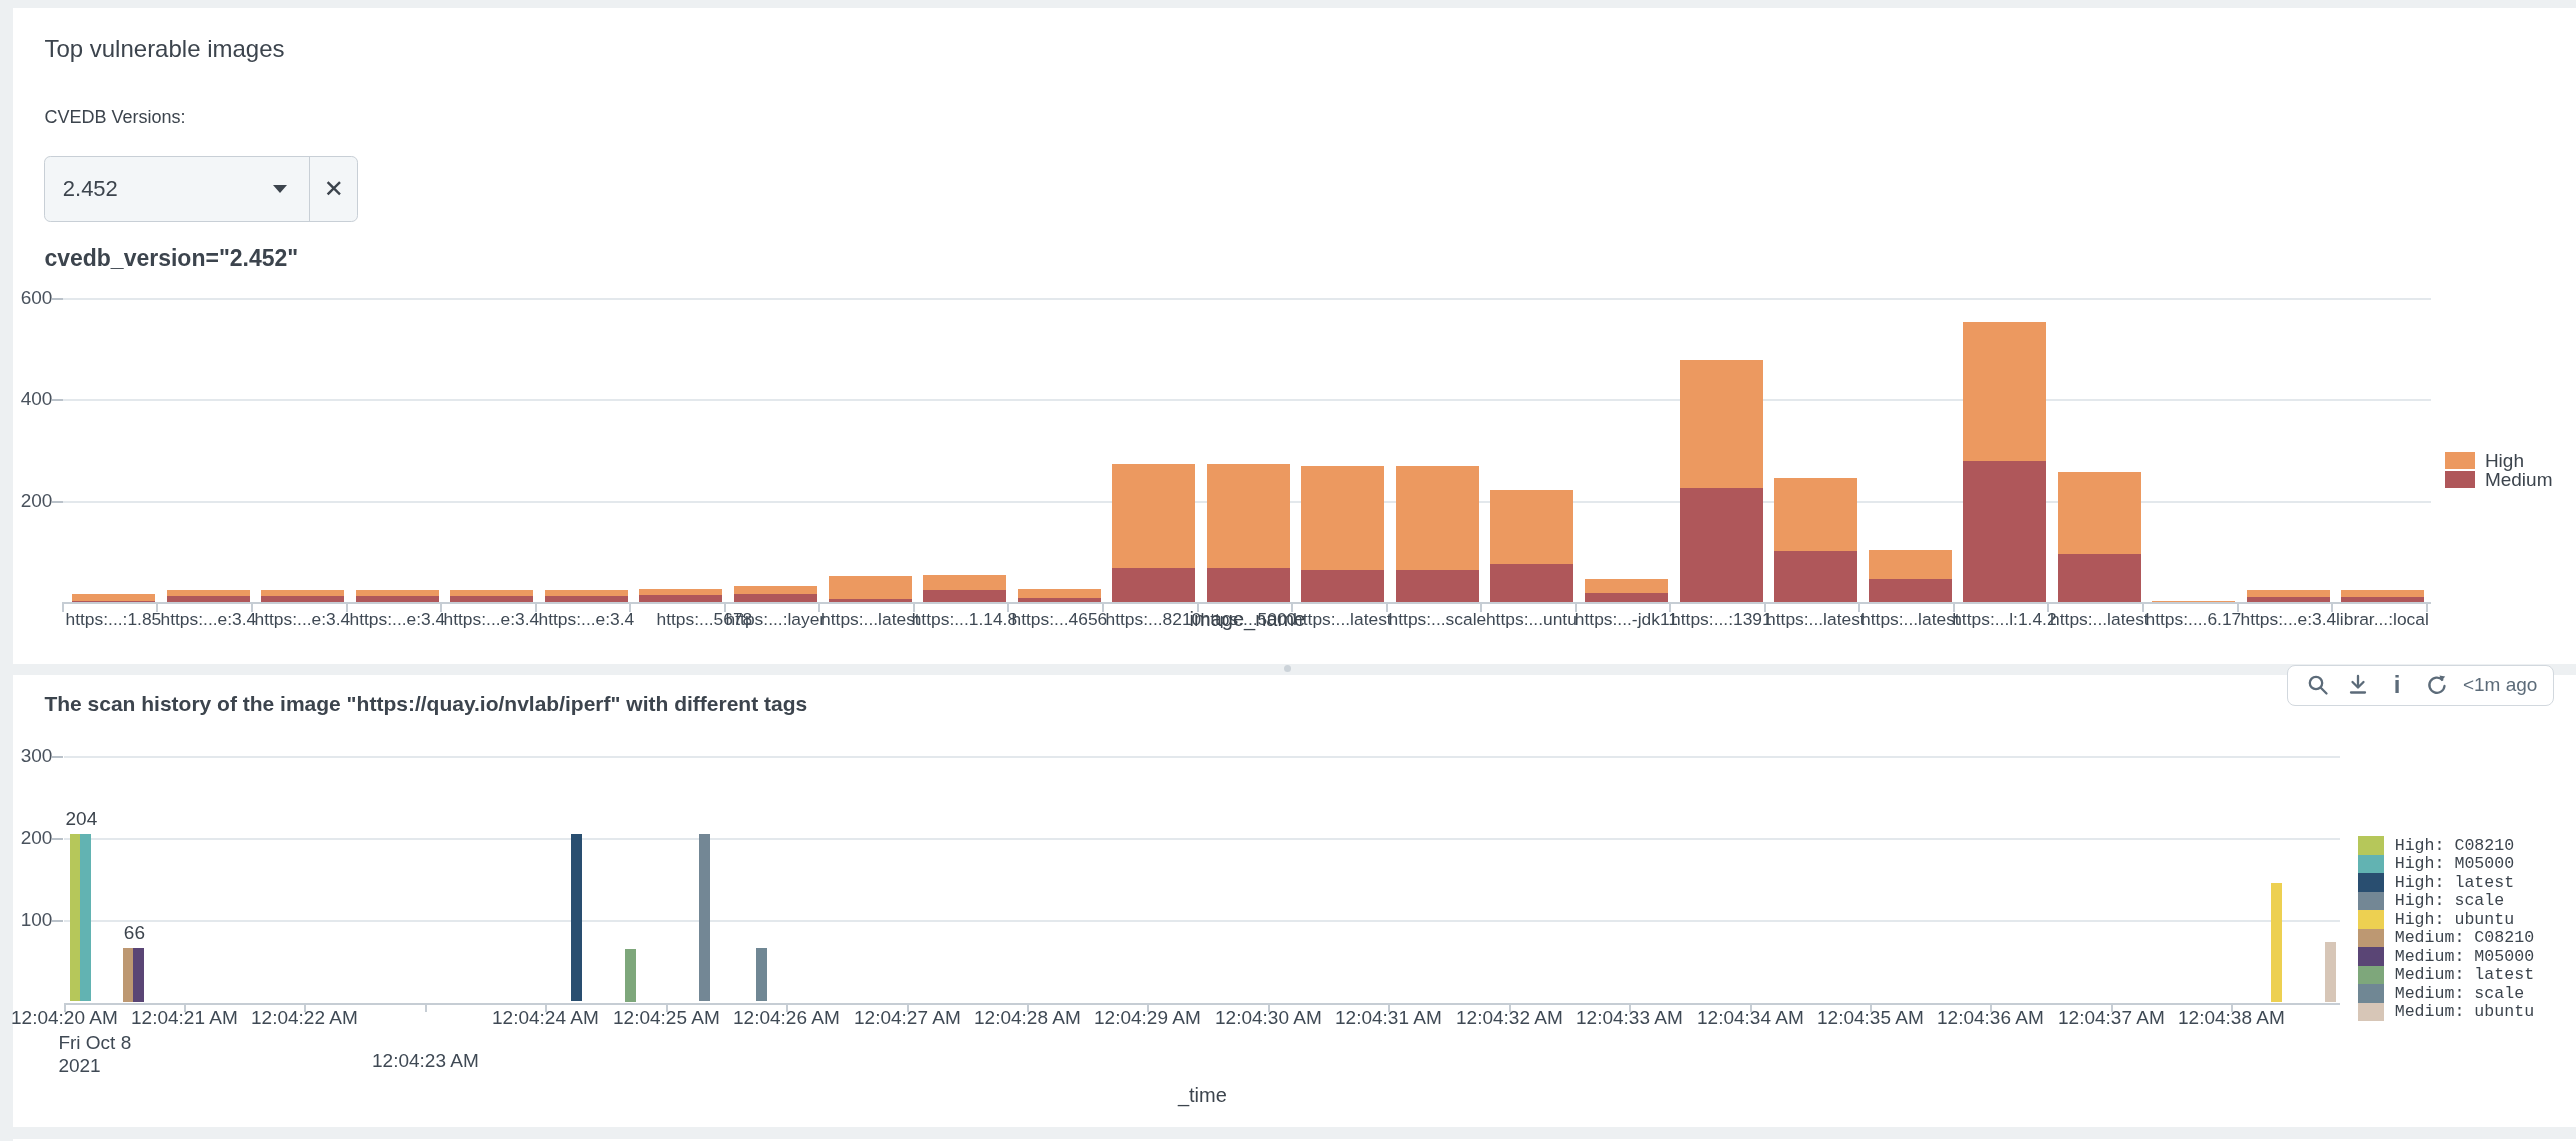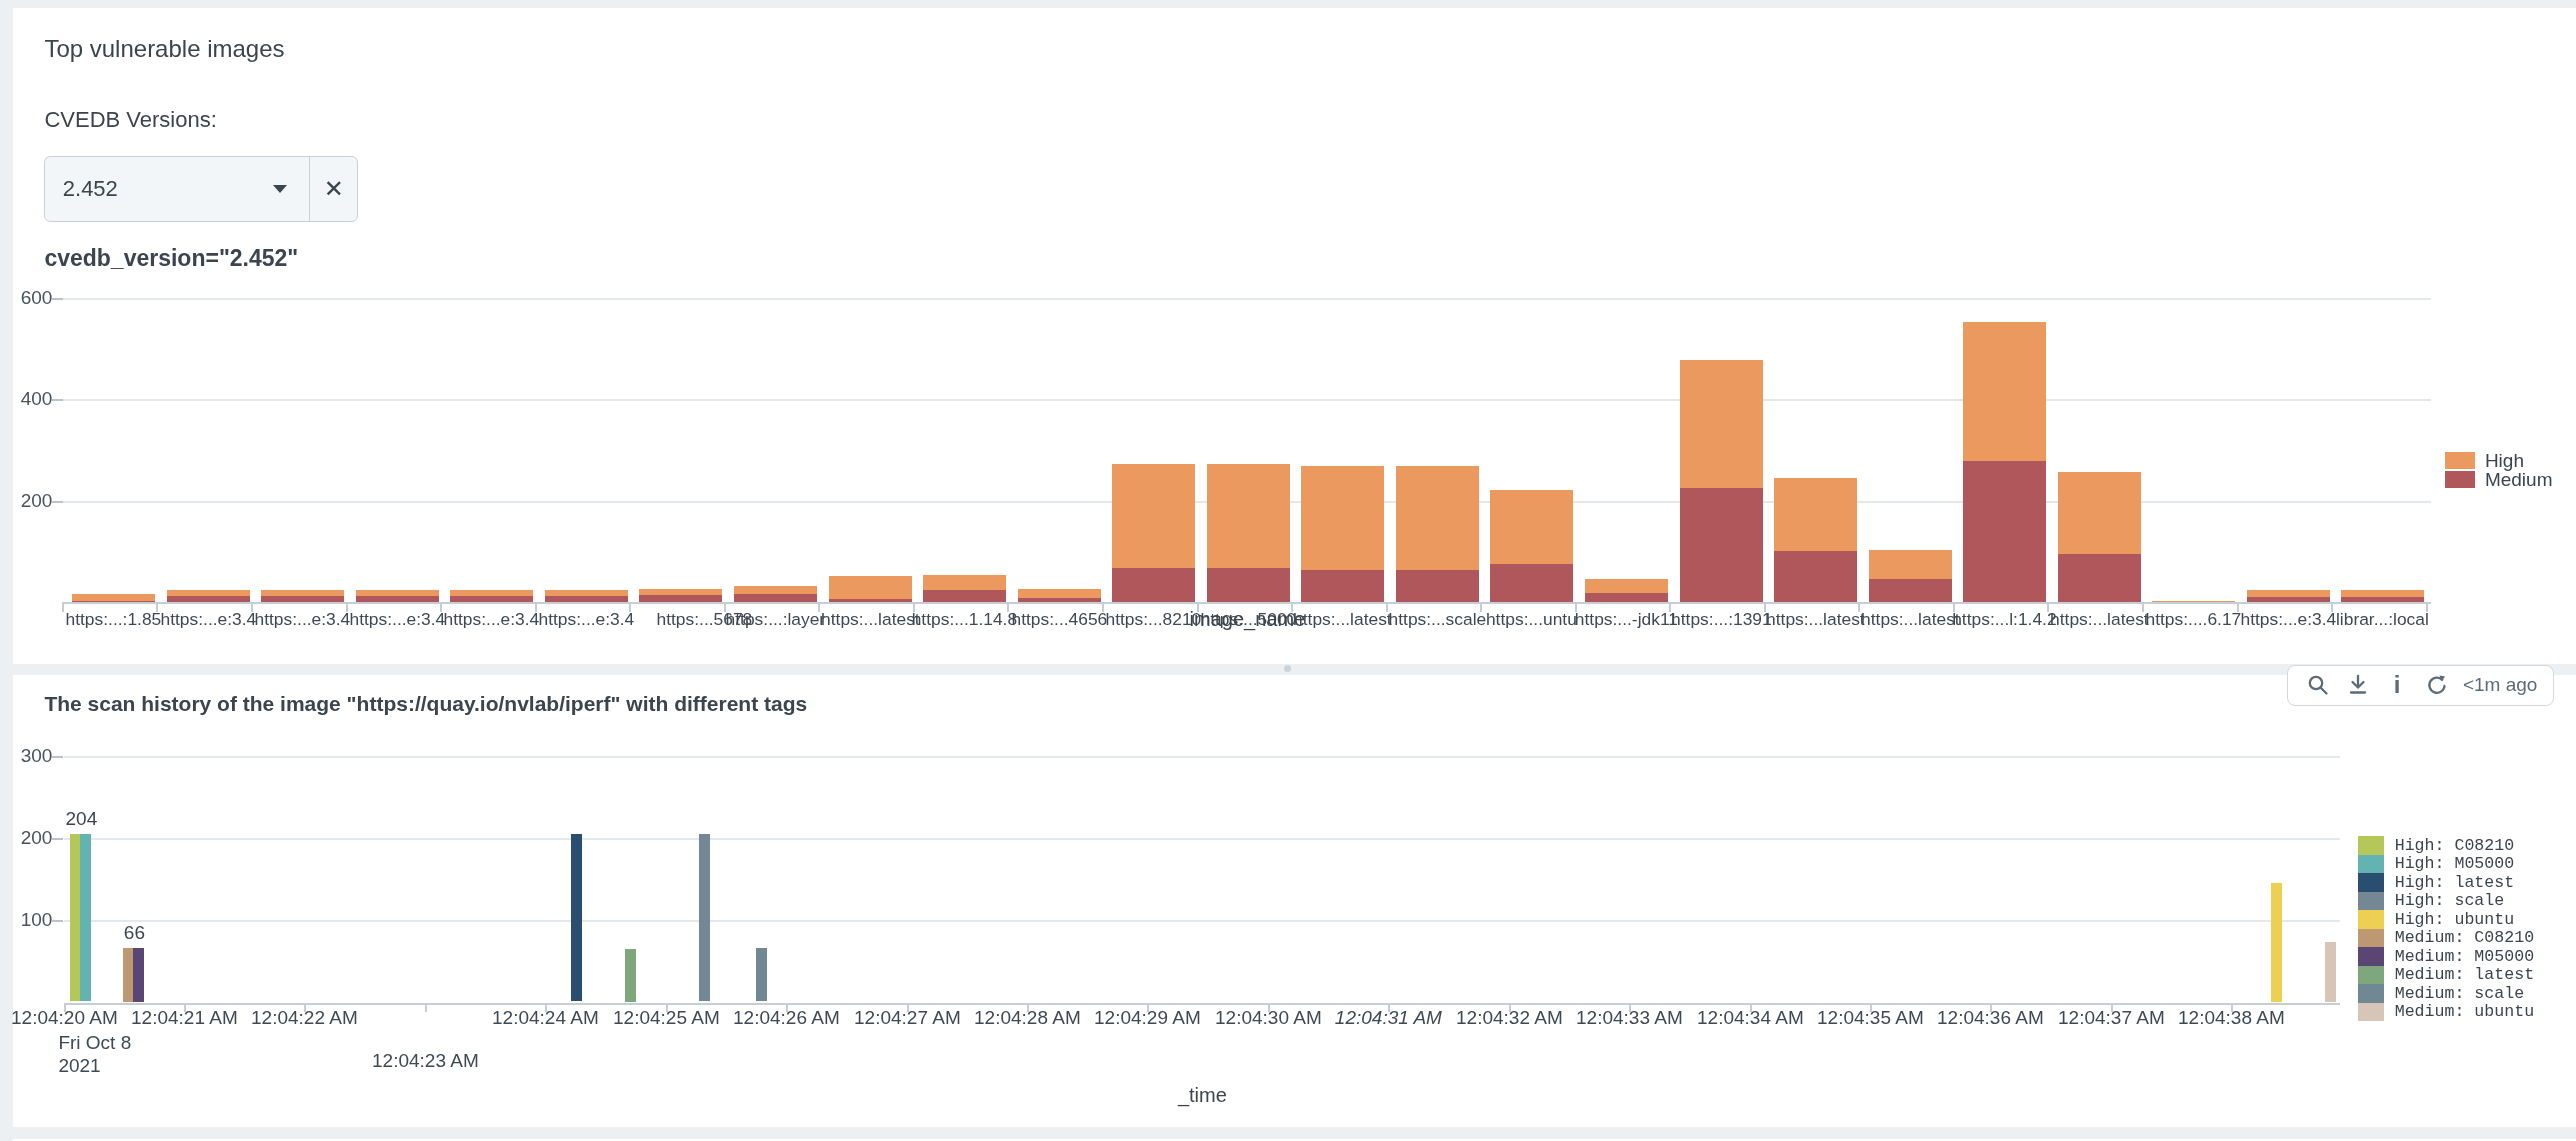--- a/index.html
+++ b/index.html
@@ -2,21 +2,21 @@
 <html style="font-size:12.6px"><head>
 <meta charset="utf-8">
 <style>
   html,body{margin:0;padding:0;width:2576px;height:1141px;overflow:hidden;
     background:#edf0f2;font-family:"Liberation Sans","DejaVu Sans",sans-serif;}
   .panel{position:absolute;left:13.4px;width:2563px;background:#ffffff;}
   #panel1{top:8px;height:656px;}
   #panel2{top:675px;height:452px;}
   #panel3{top:1139px;height:2.4px;}
   .panel-title{position:absolute;left:31px;top:27px;font-size:24px;color:#3c444d;}
-  .filter-label{position:absolute;left:31px;top:99px;font-size:22px;color:#3c444d;}
+  .filter-label{position:absolute;left:31px;top:99px;font-size:18px;color:#3c444d;}
   .dropdown{position:absolute;left:31px;top:148px;width:314px;height:66px;
     border:1.6px solid #c8cfd6;border-radius:6.3px;background:#f3f6f8;display:flex;box-sizing:border-box;}
   .dd-main{flex:0 0 264px;display:flex;align-items:center;position:relative;cursor:pointer;}
   .dd-value{margin-left:17.4px;font-size:22px;color:#3c444d;}
   .dd-caret{position:absolute;right:22px;top:28px;width:0;height:0;
     border-left:7px solid transparent;border-right:7px solid transparent;border-top:8.7px solid #3c444d;}
   .dd-x{flex:1;border-left:1.6px solid #c8cfd6;display:flex;align-items:center;justify-content:center;
     font-size:24px;color:#3c444d;cursor:pointer;}
   .chart-title{position:absolute;left:31px;top:237px;font-size:23px;color:#3c444d;font-weight:700;}
   .chart-title .tok{font-weight:800;}
@@ -244,21 +244,21 @@
       <div class="xtimelabel" style="left: 773px; top: 332px;">12:04:26 AM</div>
       <div class="xtickmark" style="left: 894px; top: 328px; height: 8.7px;"></div>
       <div class="xtimelabel" style="left: 894px; top: 332px;">12:04:27 AM</div>
       <div class="xtickmark" style="left: 1014px; top: 328px; height: 8.7px;"></div>
       <div class="xtimelabel" style="left: 1014px; top: 332px;">12:04:28 AM</div>
       <div class="xtickmark" style="left: 1134px; top: 328px; height: 8.7px;"></div>
       <div class="xtimelabel" style="left: 1134px; top: 332px;">12:04:29 AM</div>
       <div class="xtickmark" style="left: 1255px; top: 328px; height: 8.7px;"></div>
       <div class="xtimelabel" style="left: 1255px; top: 332px;">12:04:30 AM</div>
       <div class="xtickmark" style="left: 1375px; top: 328px; height: 8.7px;"></div>
-      <div class="xtimelabel" style="left: 1375px; top: 332px; font-style: italic;">12:04:31 AM</div>
+      <div class="xtimelabel" style="left: 1375px; top: 332px;">12:04:31 AM</div>
       <div class="xtickmark" style="left: 1496px; top: 328px; height: 8.7px;"></div>
       <div class="xtimelabel" style="left: 1496px; top: 332px;">12:04:32 AM</div>
       <div class="xtickmark" style="left: 1616px; top: 328px; height: 8.7px;"></div>
       <div class="xtimelabel" style="left: 1616px; top: 332px;">12:04:33 AM</div>
       <div class="xtickmark" style="left: 1737px; top: 328px; height: 8.7px;"></div>
       <div class="xtimelabel" style="left: 1737px; top: 332px;">12:04:34 AM</div>
       <div class="xtickmark" style="left: 1857px; top: 328px; height: 8.7px;"></div>
       <div class="xtimelabel" style="left: 1857px; top: 332px;">12:04:35 AM</div>
       <div class="xtickmark" style="left: 1977px; top: 328px; height: 8.7px;"></div>
       <div class="xtimelabel" style="left: 1977px; top: 332px;">12:04:36 AM</div>

